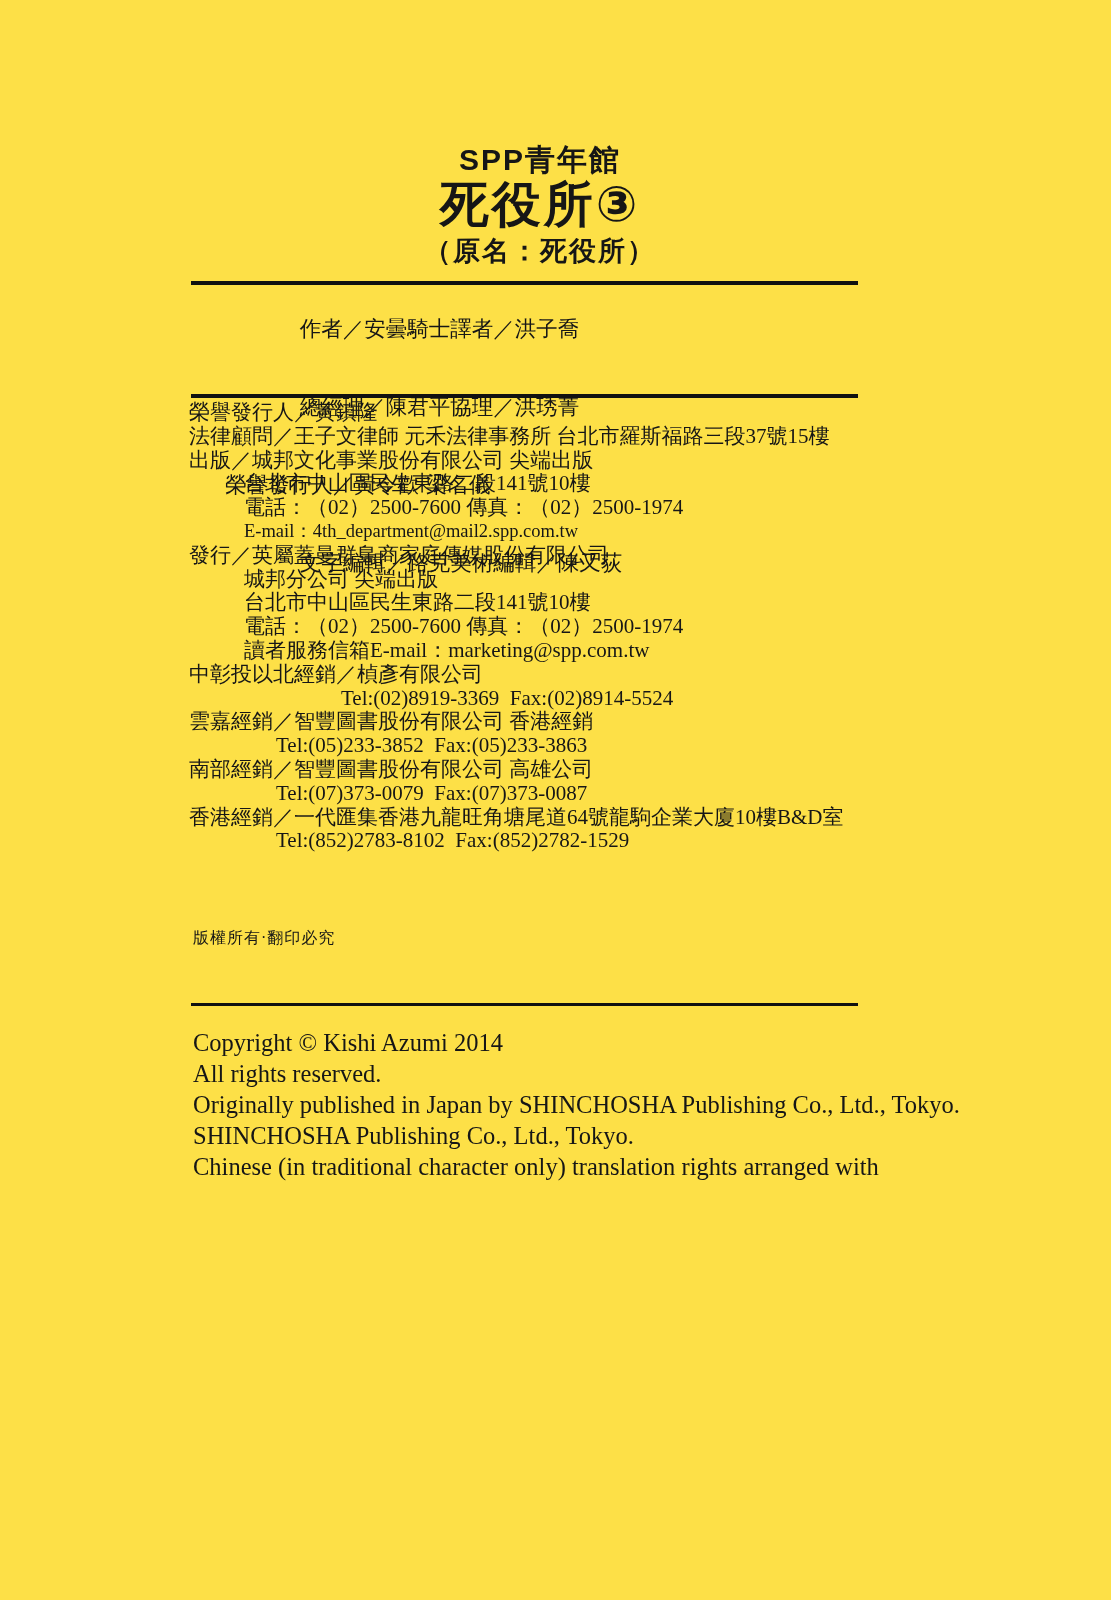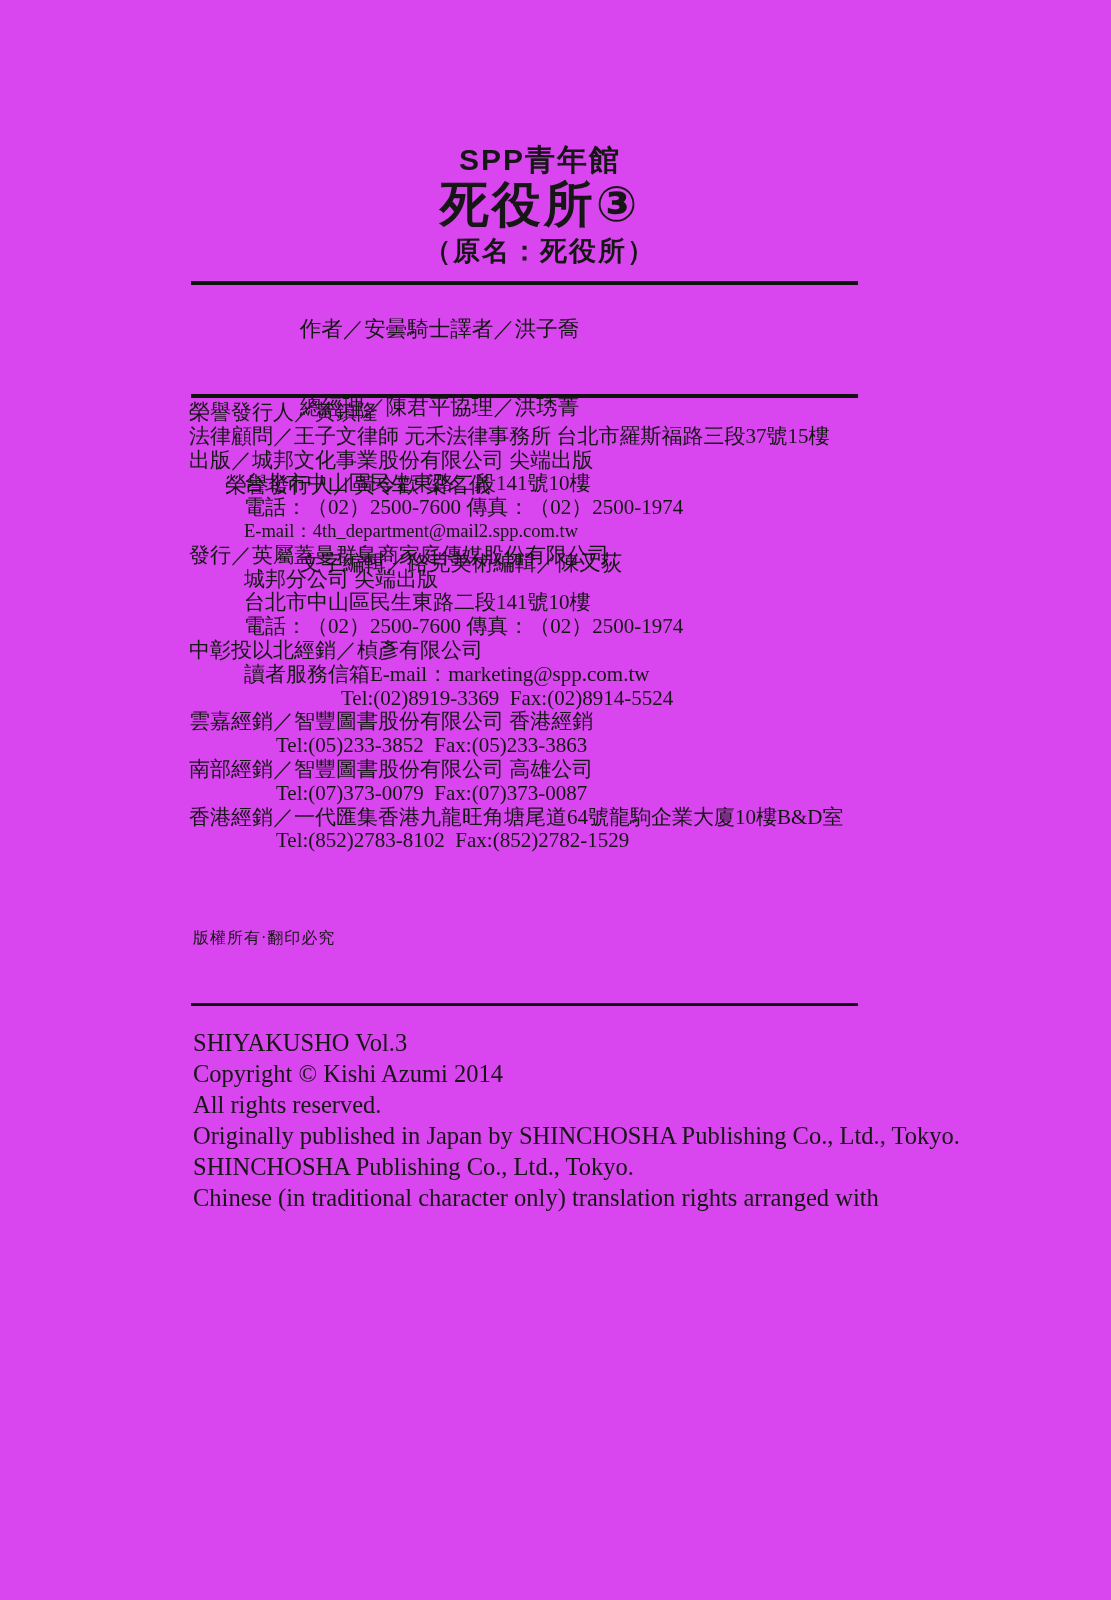--- a/index.html
+++ b/index.html
@@ -2,21 +2,21 @@
 <html><head>
 <meta charset="utf-8">
 <style>
   * { margin: 0; padding: 0; box-sizing: border-box; }
   html, body { background: #e8e8e8; }
   .page {
     position: relative;
     width: 1111px;
     height: 1600px;
     margin: 0 auto;
-    background: #d946ef;
+    background: #fde047;
     color: #161616;
     overflow: hidden;
     font-family: "Liberation Serif", "DejaVu Serif", serif;
   }
 
   
   .book-header {
     position: absolute;
     top: 143px;
     left: 0;
@@ -144,37 +144,36 @@
     <div class="pub-line">榮譽發行人／黃鎮隆</div>
     <div class="pub-line">法律顧問／王子文律師 元禾法律事務所 台北市羅斯福路三段37號15樓</div>
     <div class="pub-line">出版／城邦文化事業股份有限公司 尖端出版</div>
     <div class="pub-line indent-1">台北市中山區民生東路二段141號10樓</div>
     <div class="pub-line indent-1">電話：（02）2500-7600 傳真：（02）2500-1974</div>
     <div class="pub-line indent-1 small-line">E-mail：4th_department@mail2.spp.com.tw</div>
     <div class="pub-line">發行／英屬蓋曼群島商家庭傳媒股份有限公司</div>
     <div class="pub-line indent-1">城邦分公司 尖端出版</div>
     <div class="pub-line indent-1">台北市中山區民生東路二段141號10樓</div>
     <div class="pub-line indent-1">電話：（02）2500-7600 傳真：（02）2500-1974</div>
+    <div class="pub-line indent-1">讀者服務信箱E-mail：marketing@spp.com.tw</div>
     <div class="pub-line">中彰投以北經銷／楨彥有限公司</div>
-    <div class="pub-line indent-1">讀者服務信箱E-mail：marketing@spp.com.tw</div>
     <div class="pub-line indent-tel-a">Tel:(02)8919-3369  Fax:(02)8914-5524</div>
     <div class="pub-line">雲嘉經銷／智豐圖書股份有限公司 香港經銷</div>
     <div class="pub-line indent-tel-b">Tel:(05)233-3852  Fax:(05)233-3863</div>
     <div class="pub-line">南部經銷／智豐圖書股份有限公司 高雄公司</div>
     <div class="pub-line indent-tel-b">Tel:(07)373-0079  Fax:(07)373-0087</div>
     <div class="pub-line">香港經銷／一代匯集香港九龍旺角塘尾道64號龍駒企業大廈10樓B&amp;D室</div>
     <div class="pub-line indent-tel-b">Tel:(852)2783-8102  Fax:(852)2782-1529</div>
   </section>
 
   <div class="copyright-notice">版權所有·翻印必究</div>
 
   <div class="rule rule-3"></div>
 
   <section class="english-block">
-    <div>SHIYAKUSHO Vol.3</div>
     <div>Copyright © Kishi Azumi 2014</div>
     <div>All rights reserved.</div>
     <div>Originally published in Japan by SHINCHOSHA Publishing Co., Ltd., Tokyo.</div>
     <div>SHINCHOSHA Publishing Co., Ltd., Tokyo.</div>
     <div>Chinese (in traditional character only) translation rights arranged with</div>
   </section>
 
 </div>
 
 </body></html>

